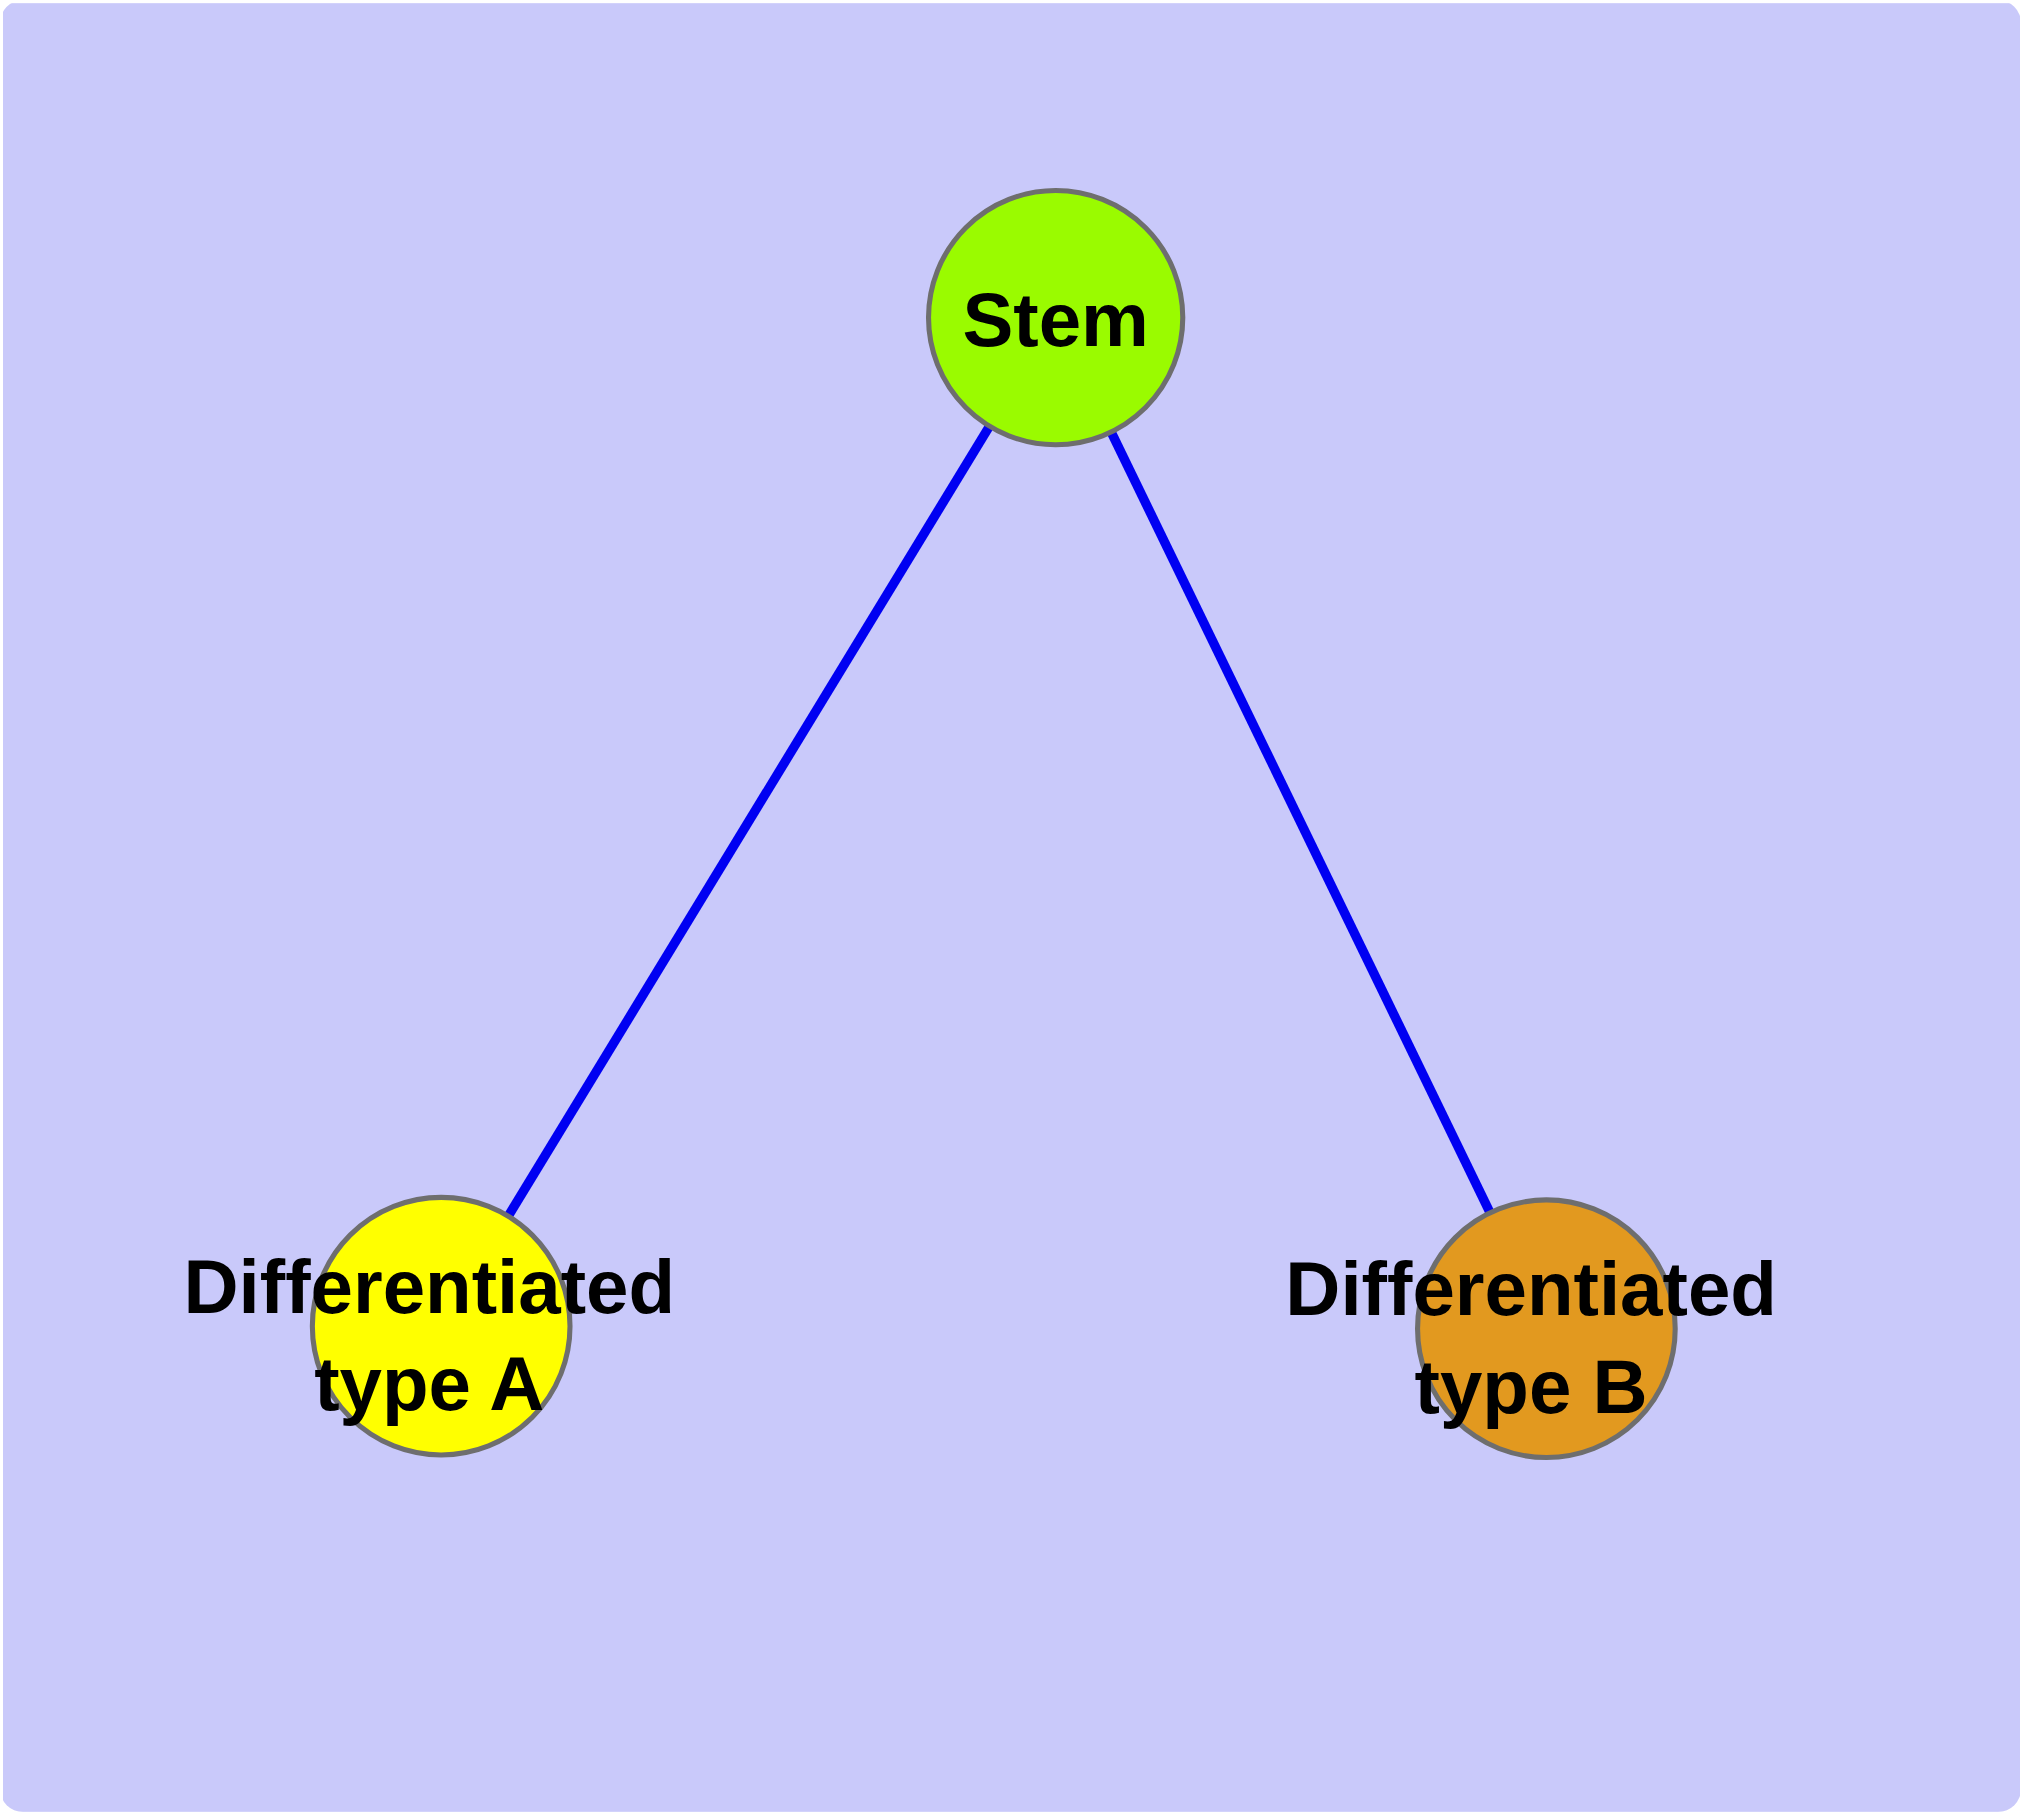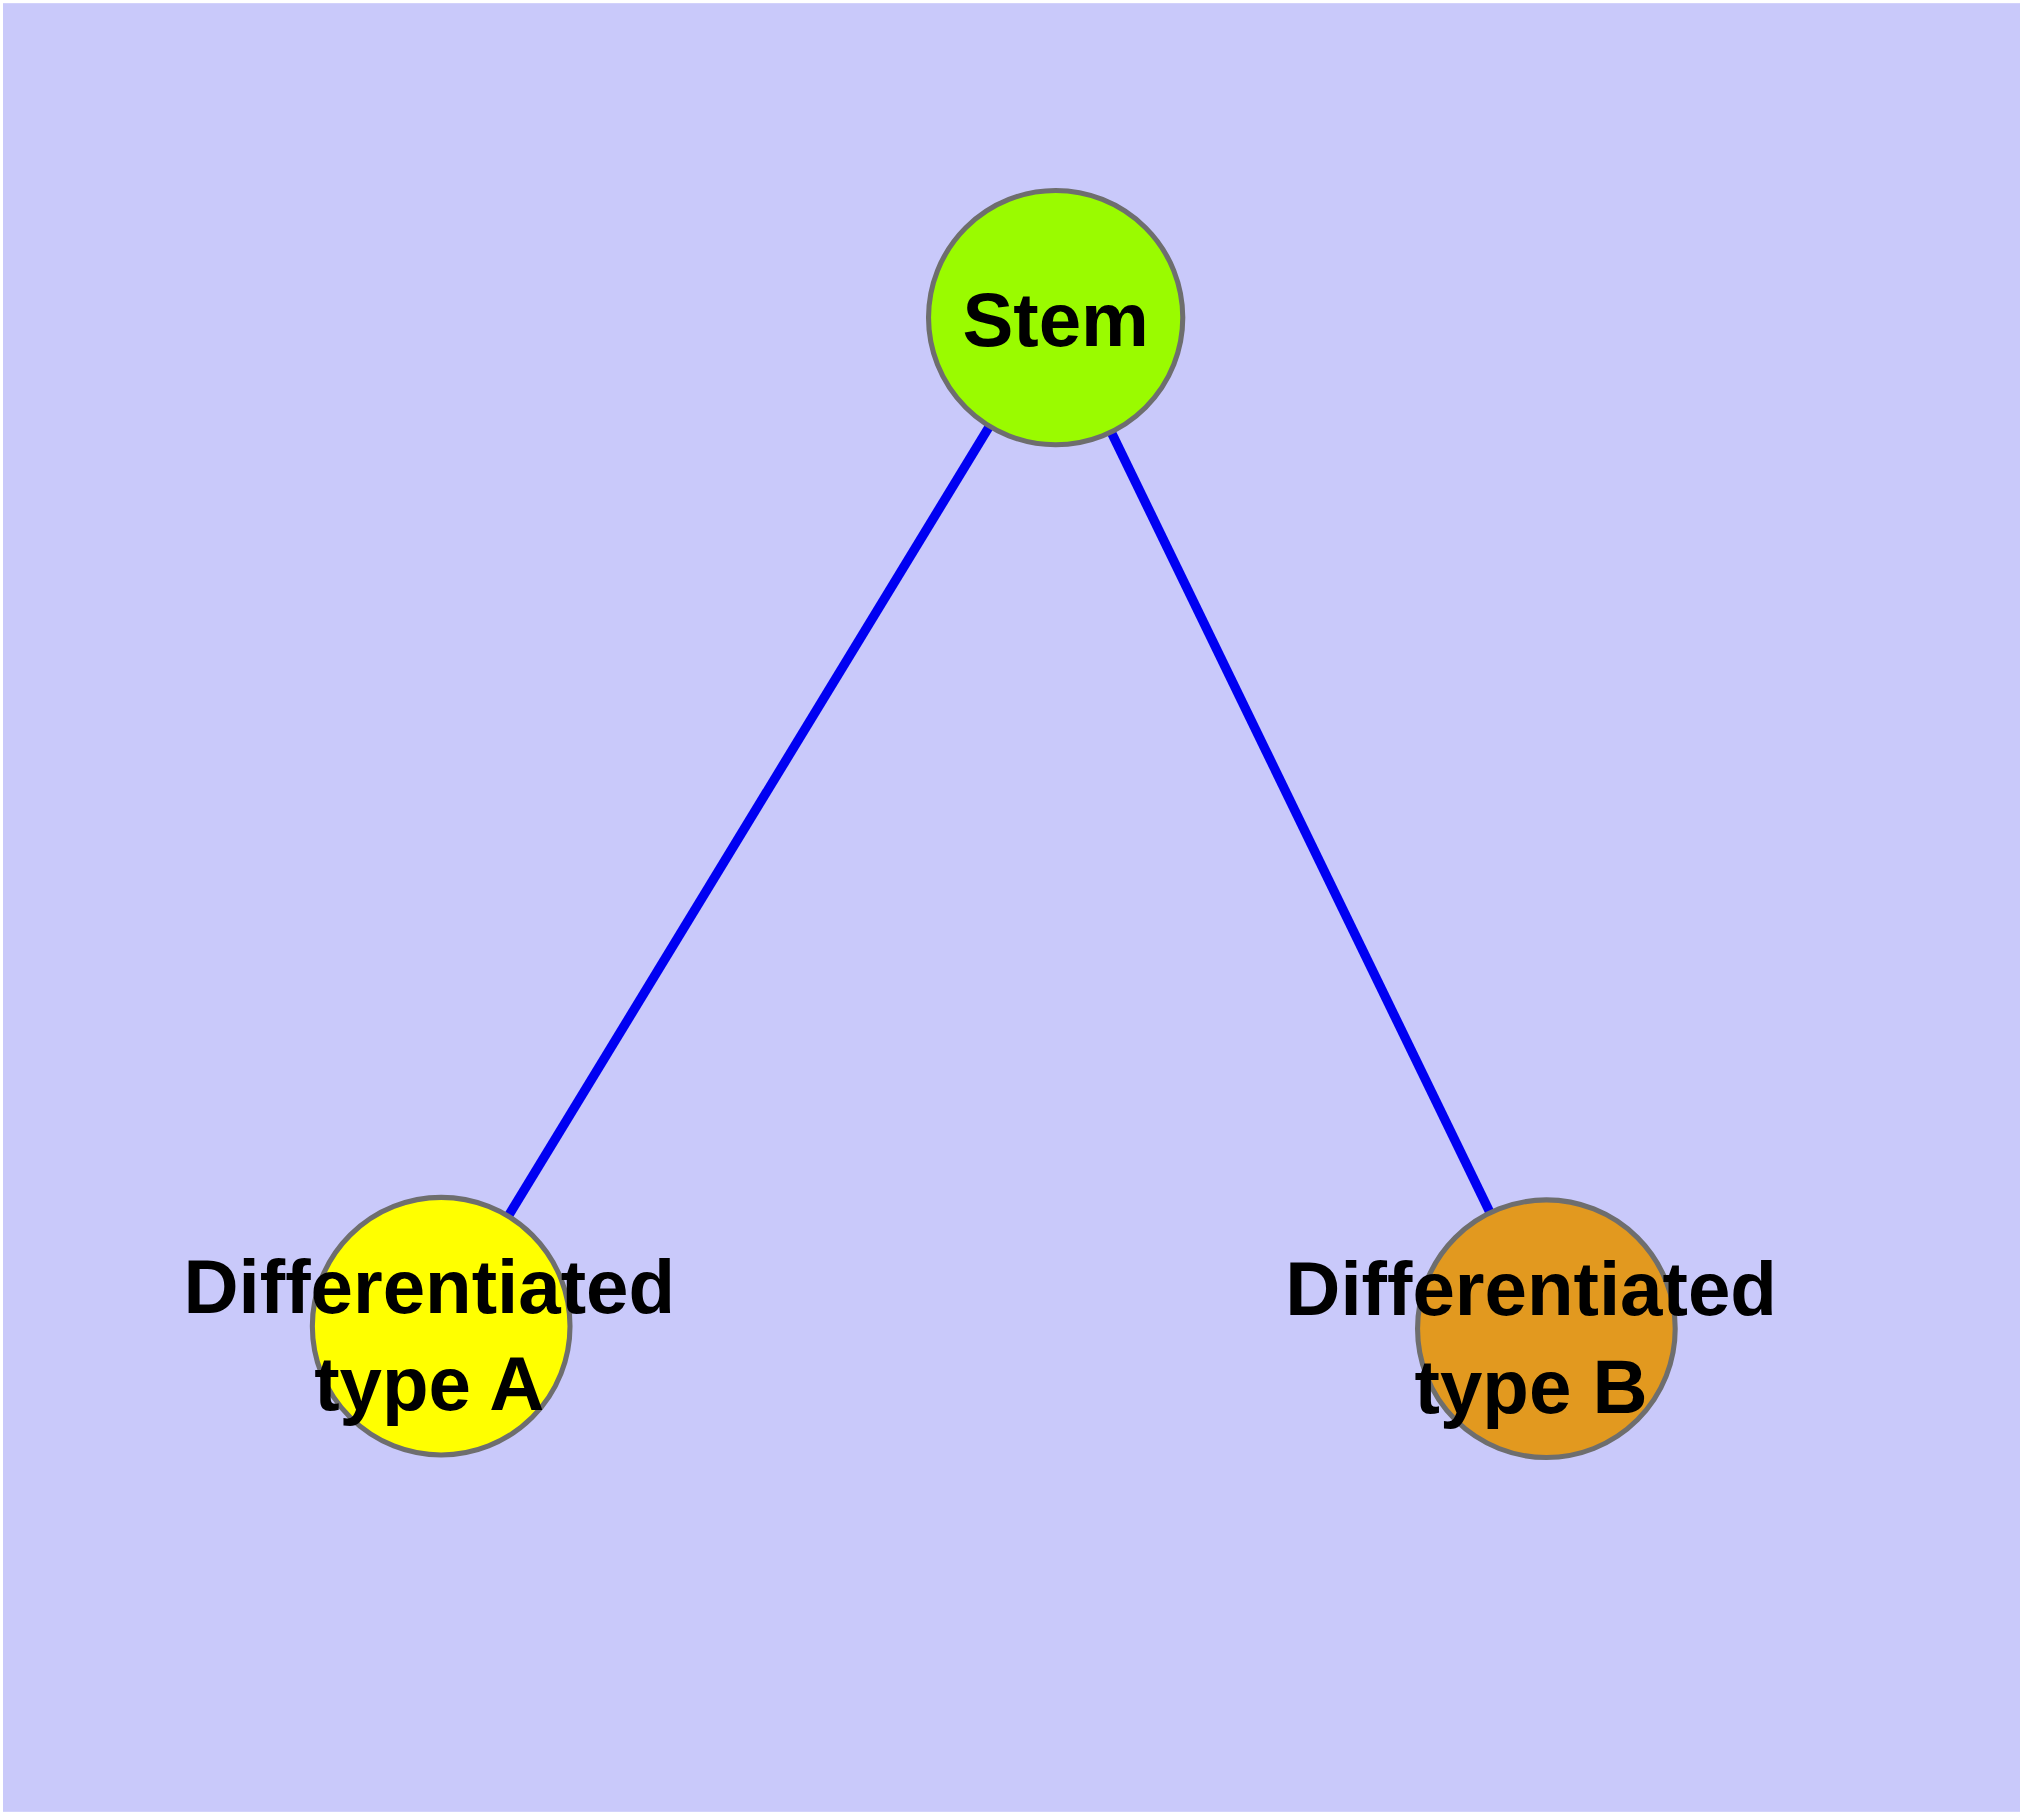--- a/index.html
+++ b/index.html
@@ -7,20 +7,21 @@
     padding: 0;
     background: #ffffff;
     font-family: "Liberation Sans", sans-serif;
   }
   .page {
     position: relative;
     width: 2021px;
     height: 1812px;
     background: #ffffff;
     overflow: hidden;
+    border-radius: 23px;
   }
   .canvas {
     position: absolute;
     top: 3.4px;
     left: 2.5px;
     width: 2018px;
     height: 1809px;
   }
   svg.graph {
     display: block;

